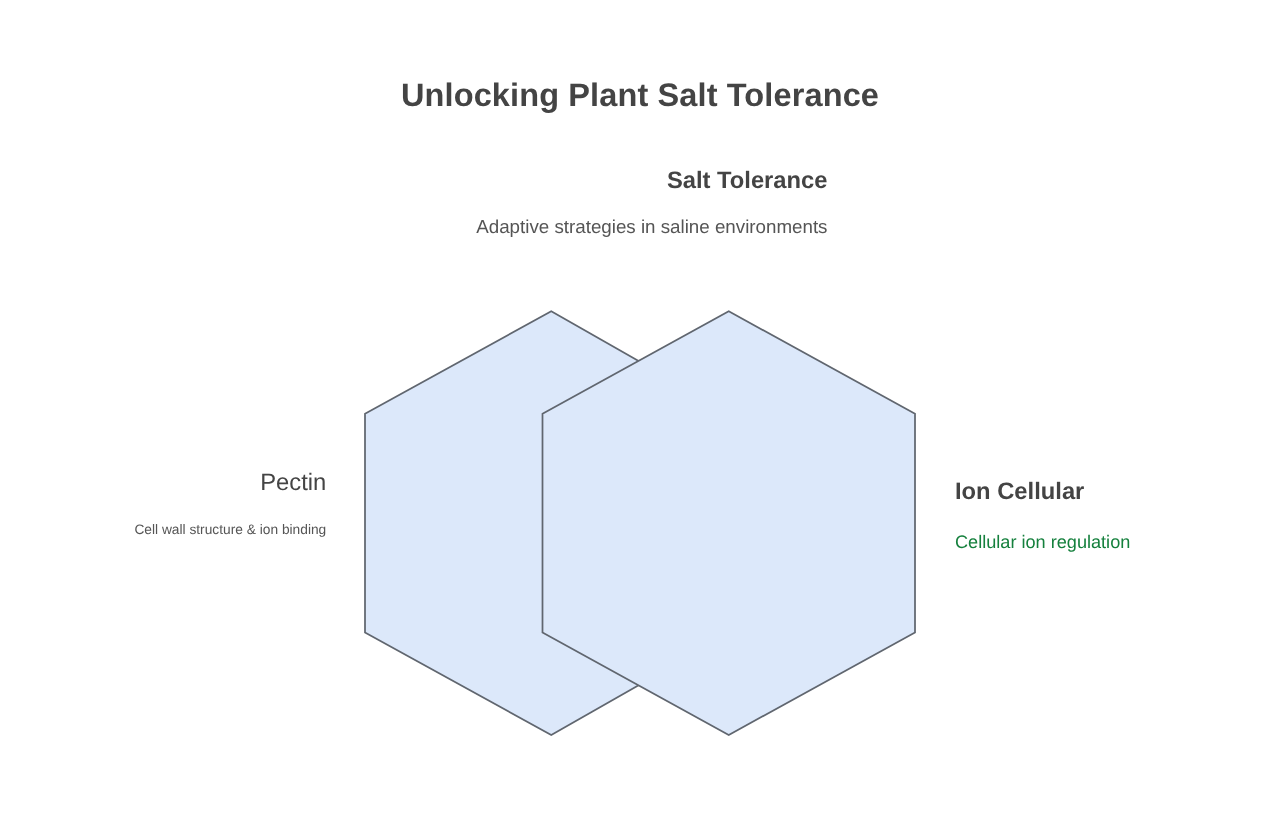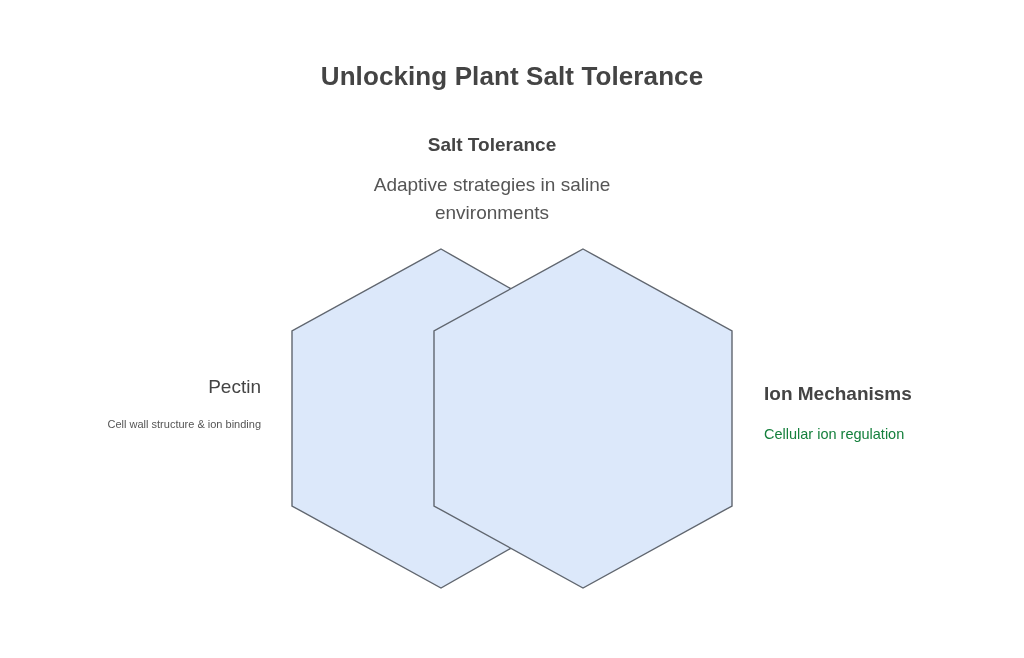--- a/index.html
+++ b/index.html
@@ -31,34 +31,34 @@
     font-size: 26px;
     font-weight: bold;
     color: #444444;
     letter-spacing: 0.1px;
     line-height: 1.25;
   }
 
   
   #center-label {
     position: absolute;
-    left: 342px;
+    left: 362px;
     top: 131px;
     width: 300px;
-    text-align: center;
+    text-align: right;
   }
   #center-label .node-title {
     font-size: 19px;
     font-weight: bold;
     color: #444444;
     line-height: 1.52;
   }
   #center-label .node-desc {
     margin-top: 11px;
-    font-size: 19px;
+    font-size: 15px;
     font-weight: normal;
     color: #555555;
     line-height: 1.48;
   }
 
   
   #left-label {
     position: absolute;
     left: 41px;
     top: 374px;
@@ -132,17 +132,17 @@
     </div>
     <div class="node-desc">Adaptive strategies in saline environments</div>
   </div>
 
   <div id="left-label">
     <div class="node-title">Pectin</div>
     <div class="node-desc">Cell wall structure &amp; ion binding</div>
   </div>
 
   <div id="right-label">
-    <div class="node-title">Ion Mechanisms</div>
+    <div class="node-title">Ion Cellular</div>
     <div class="node-desc">Cellular ion regulation</div>
   </div>
 
 </div>
 
 </body></html>

